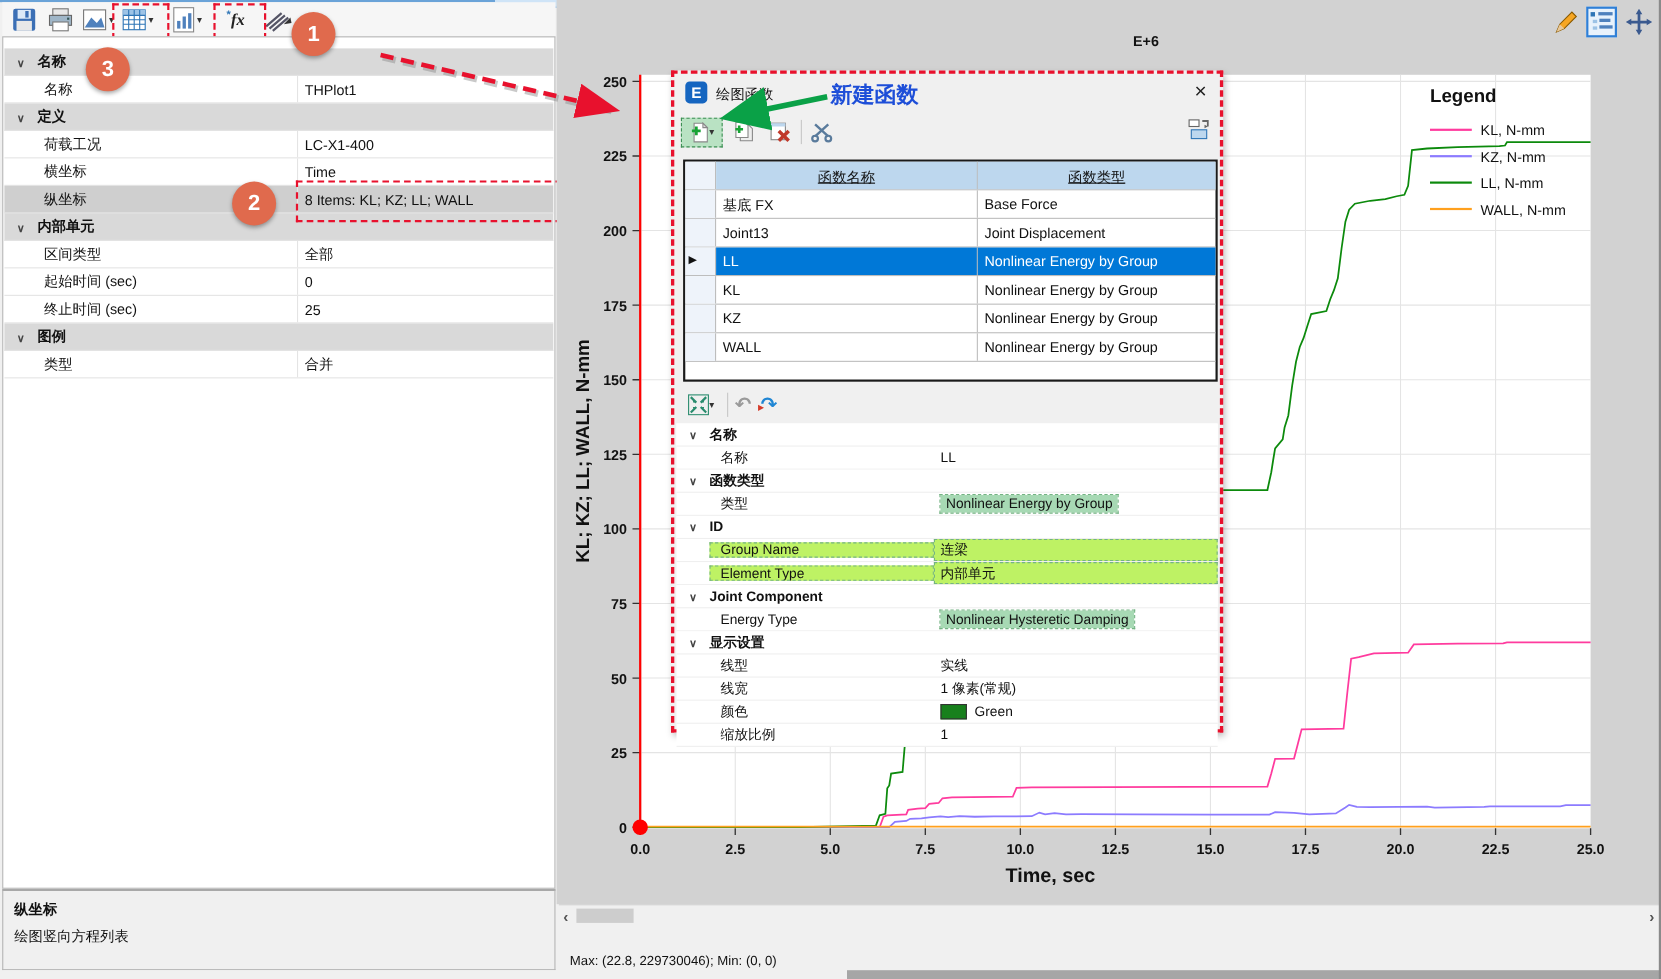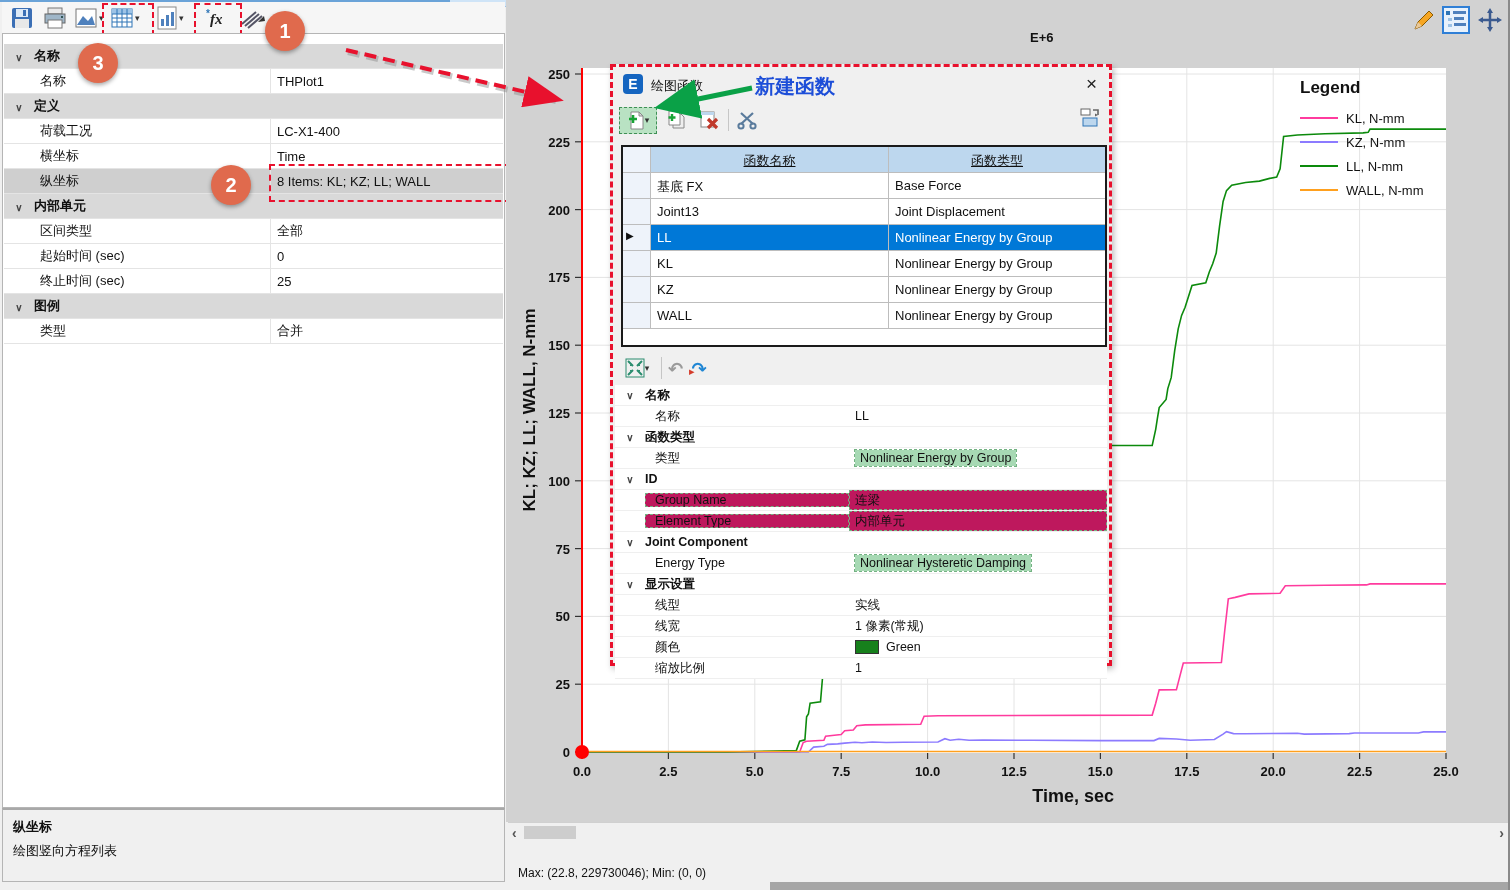--- a/index.html
+++ b/index.html
@@ -30,21 +30,21 @@
   #lp-valuebox{left:266px;top:130px;width:238px;height:34px;border:2px dashed #e8112d;pointer-events:none}
   #left-desc{left:2px;top:808px;width:503px;height:74px;background:#f0f0f0;border:1px solid #b5b5b5;border-top:2px solid #a8a8a8;box-sizing:border-box;padding:8px 10px}
   #left-desc .t{font-weight:bold;font-size:13px}
   #left-desc .d{font-size:13px;margin-top:6px}
   
   #chart-panel{left:506px;top:0;width:1004px;height:822px;background:#d2d2d2;overflow:hidden}
   #plot{position:absolute;left:0;top:0}
   .tick{font:bold 13px "Liberation Sans",sans-serif;fill:#111}
   #eplus{left:1034px;top:30px;font:bold 13px "Liberation Sans",sans-serif}
   #ytitle{left:330px;top:400px;width:400px;text-align:center;font:bold 17px "Liberation Sans",sans-serif;transform:rotate(-90deg)}
-  #xtitle{left:918px;top:786px;width:200px;text-align:right;font:bold 18px "Liberation Sans",sans-serif}
+  #xtitle{left:918px;top:786px;width:200px;text-align:left;font:bold 18px "Liberation Sans",sans-serif}
   #legend{left:1300px;top:78px;width:160px}
   #legend .lg-title{font:bold 17px "Liberation Sans",sans-serif;margin-bottom:8px}
   .lg-item{display:flex;align-items:center;height:24px}
   .lg-line{width:38px;border-top:2.5px solid #000;margin-right:8px}
   .lg-label{font-size:13px}
   
   .vbtn{position:absolute;top:6px;width:28px;height:28px;display:flex;align-items:center;justify-content:center}
   .vsel{border:2px solid #2f7fd6;background:#e8f2fc;box-sizing:border-box}
   
   #hscroll{left:508px;top:822px;width:1002px;height:20px;background:#f0f0f0;border-top:1px solid #d0d0d0}
@@ -80,21 +80,21 @@
   .tfill{height:16px}
   #dlg-toolbar2{position:absolute;left:6px;top:286px;height:30px;display:flex;align-items:center;gap:6px}
   .undo{font:bold 18px "DejaVu Sans",sans-serif;color:#9a9a9a}
   .redo{font:bold 18px "DejaVu Sans",sans-serif;color:#1f86d4}
   .redtri{font:bold 11px "DejaVu Sans",sans-serif;color:#d43b2a;margin-right:-3px}
   #dlg-grid{position:absolute;left:2px;top:318px;right:2px;background:#fff}
   .dg-sec,.dg-row{height:20px;font-size:12.5px;border-bottom:1px solid #efefef}
   .dg-sec{background:#fff}
   .dg-row .pg-label{flex:0 0 204px;padding-left:10px}
   .dg-row .pg-value{border-left:none}
-  .dg-row.rowhl .pg-label,.dg-row.rowhl .pg-value{background:#be185d;outline:1px dashed #74b383;outline-offset:-1px}
+  .dg-row.rowhl .pg-label,.dg-row.rowhl .pg-value{background:#bef264;outline:1px dashed #74b383;outline-offset:-1px}
   .valhl{background:#a7d9b4;outline:1px dashed #74b383;padding:1px 5px}
   .swatch{display:inline-block;width:22px;height:12px;border:1px solid #333;margin-right:7px}
   
   .callout{width:40px;height:40px;border-radius:50%;background:#e06a4d;color:#fff;
            font:bold 20px "Liberation Sans",sans-serif;display:flex;align-items:center;justify-content:center;
            box-shadow:0 2px 4px rgba(0,0,0,.35)}
   #overlay{left:0;top:0;pointer-events:none}
 </style>
 </head>
 <body>

